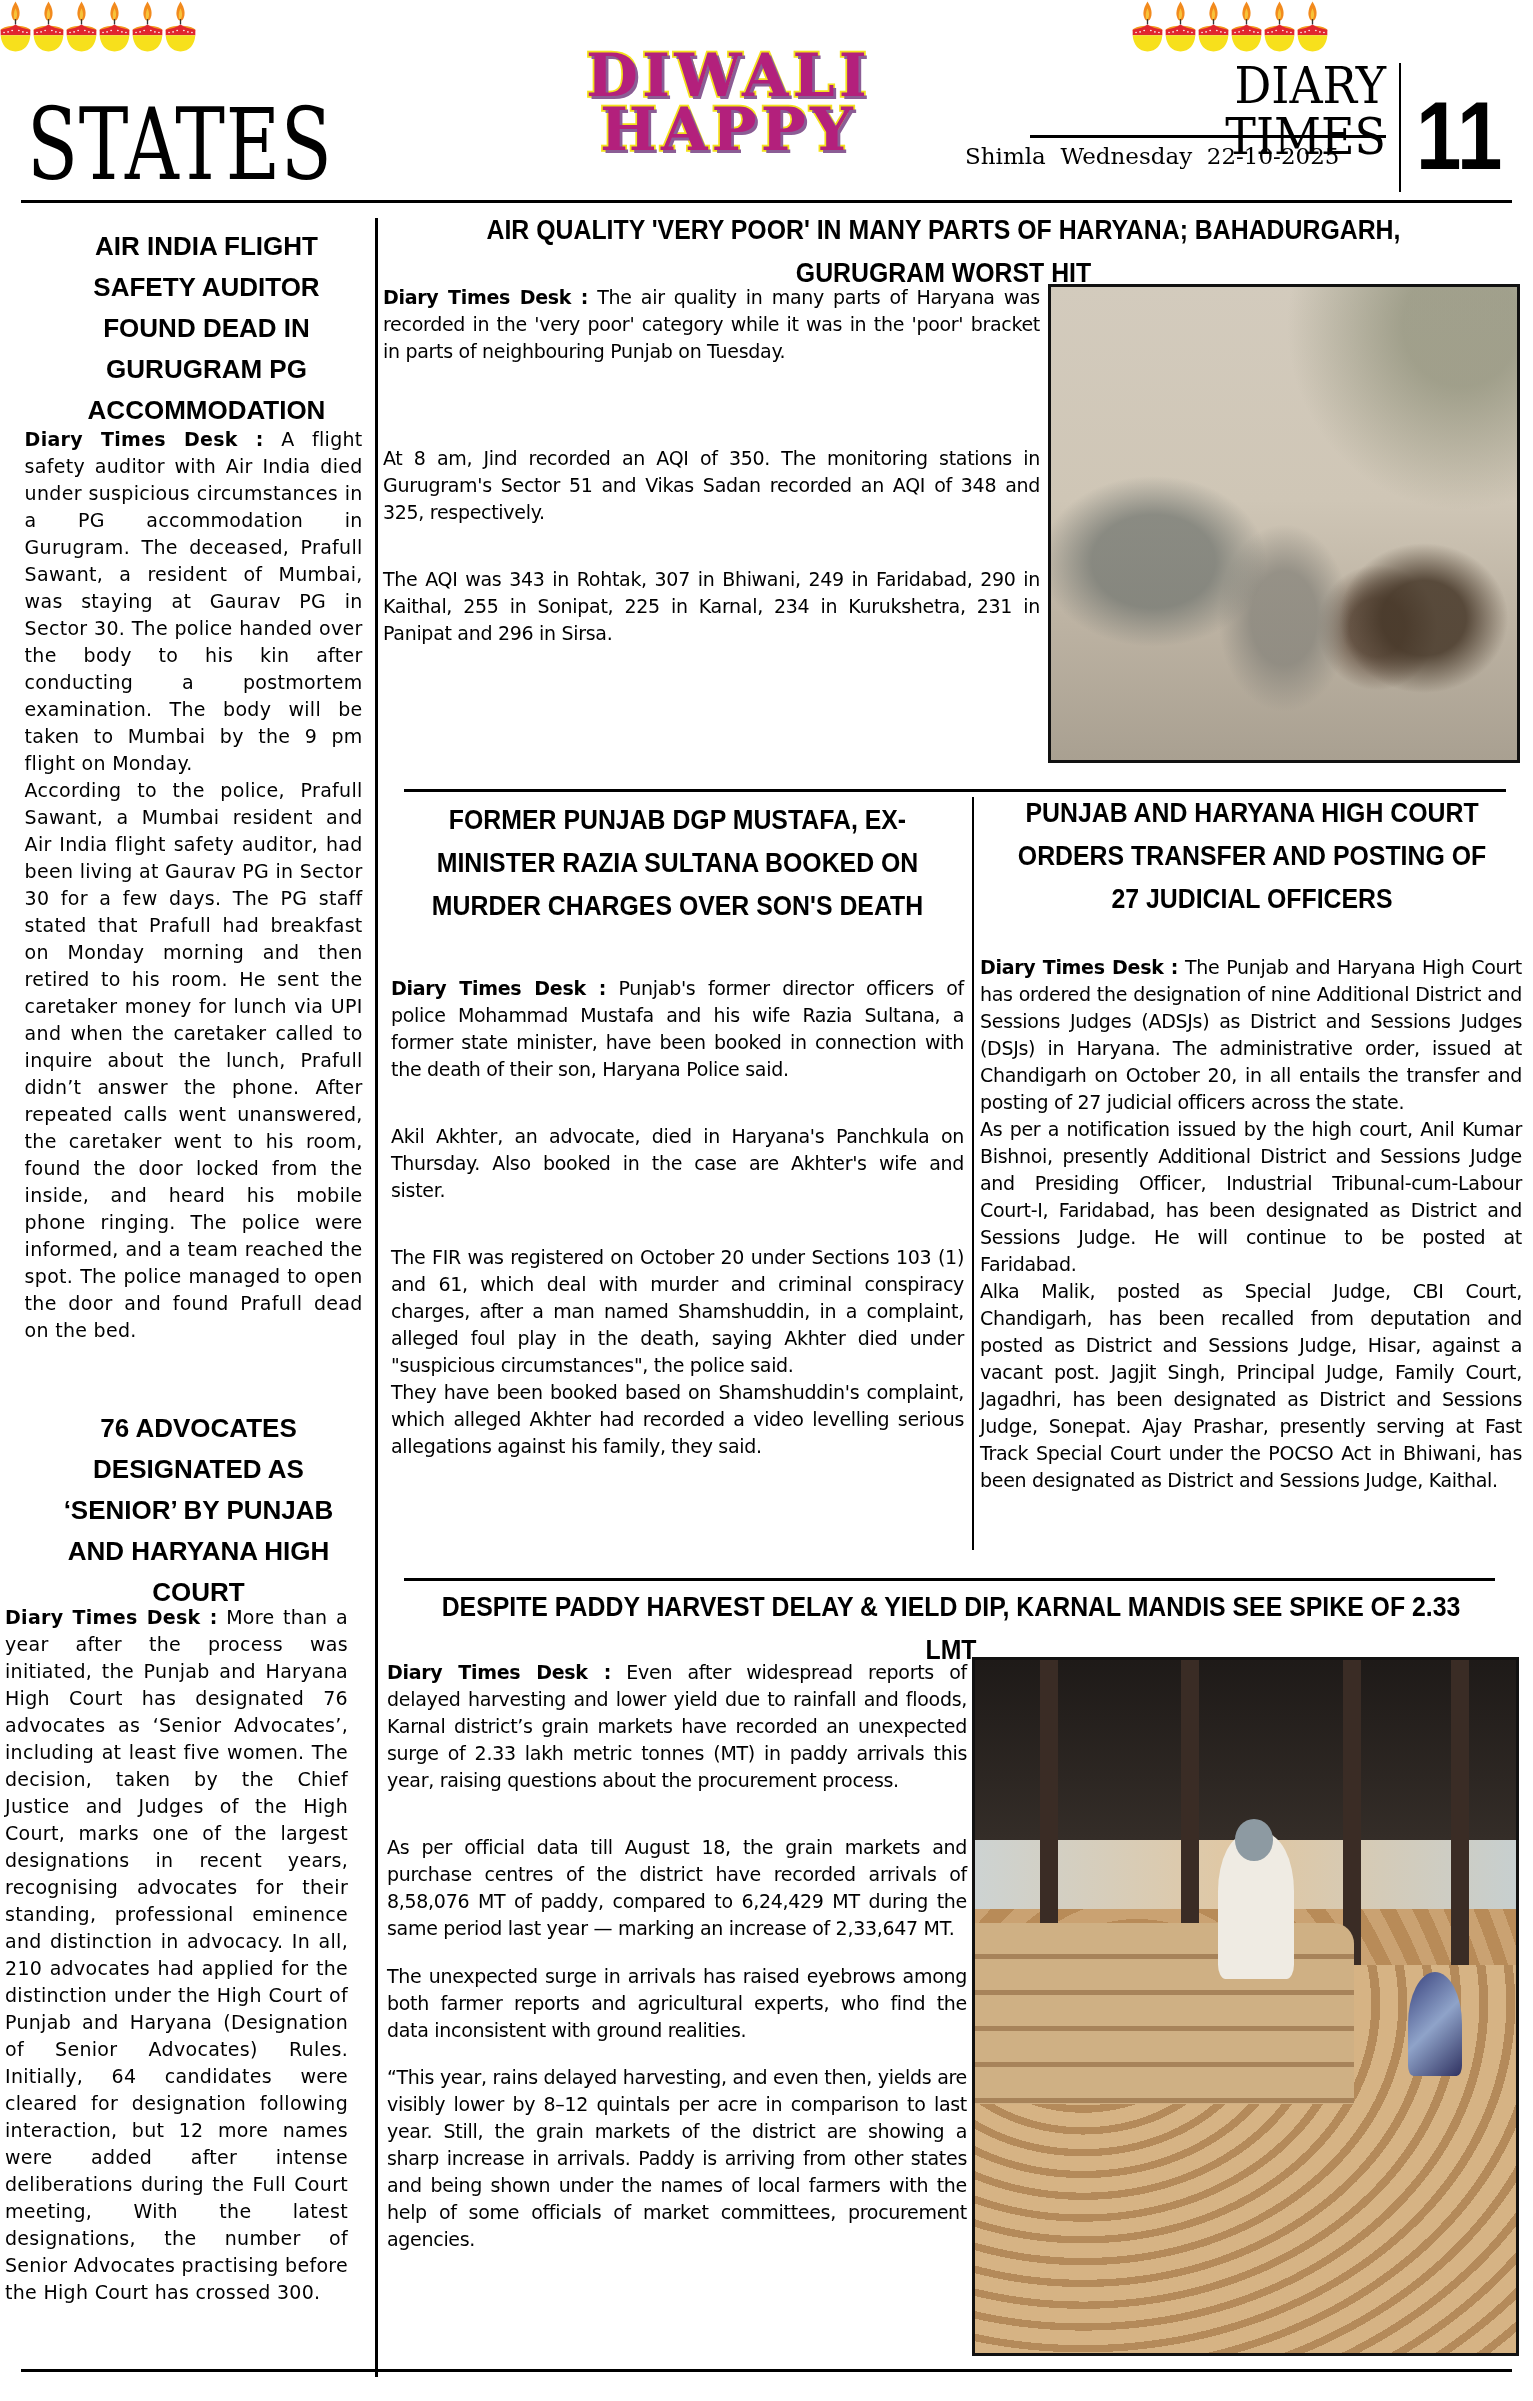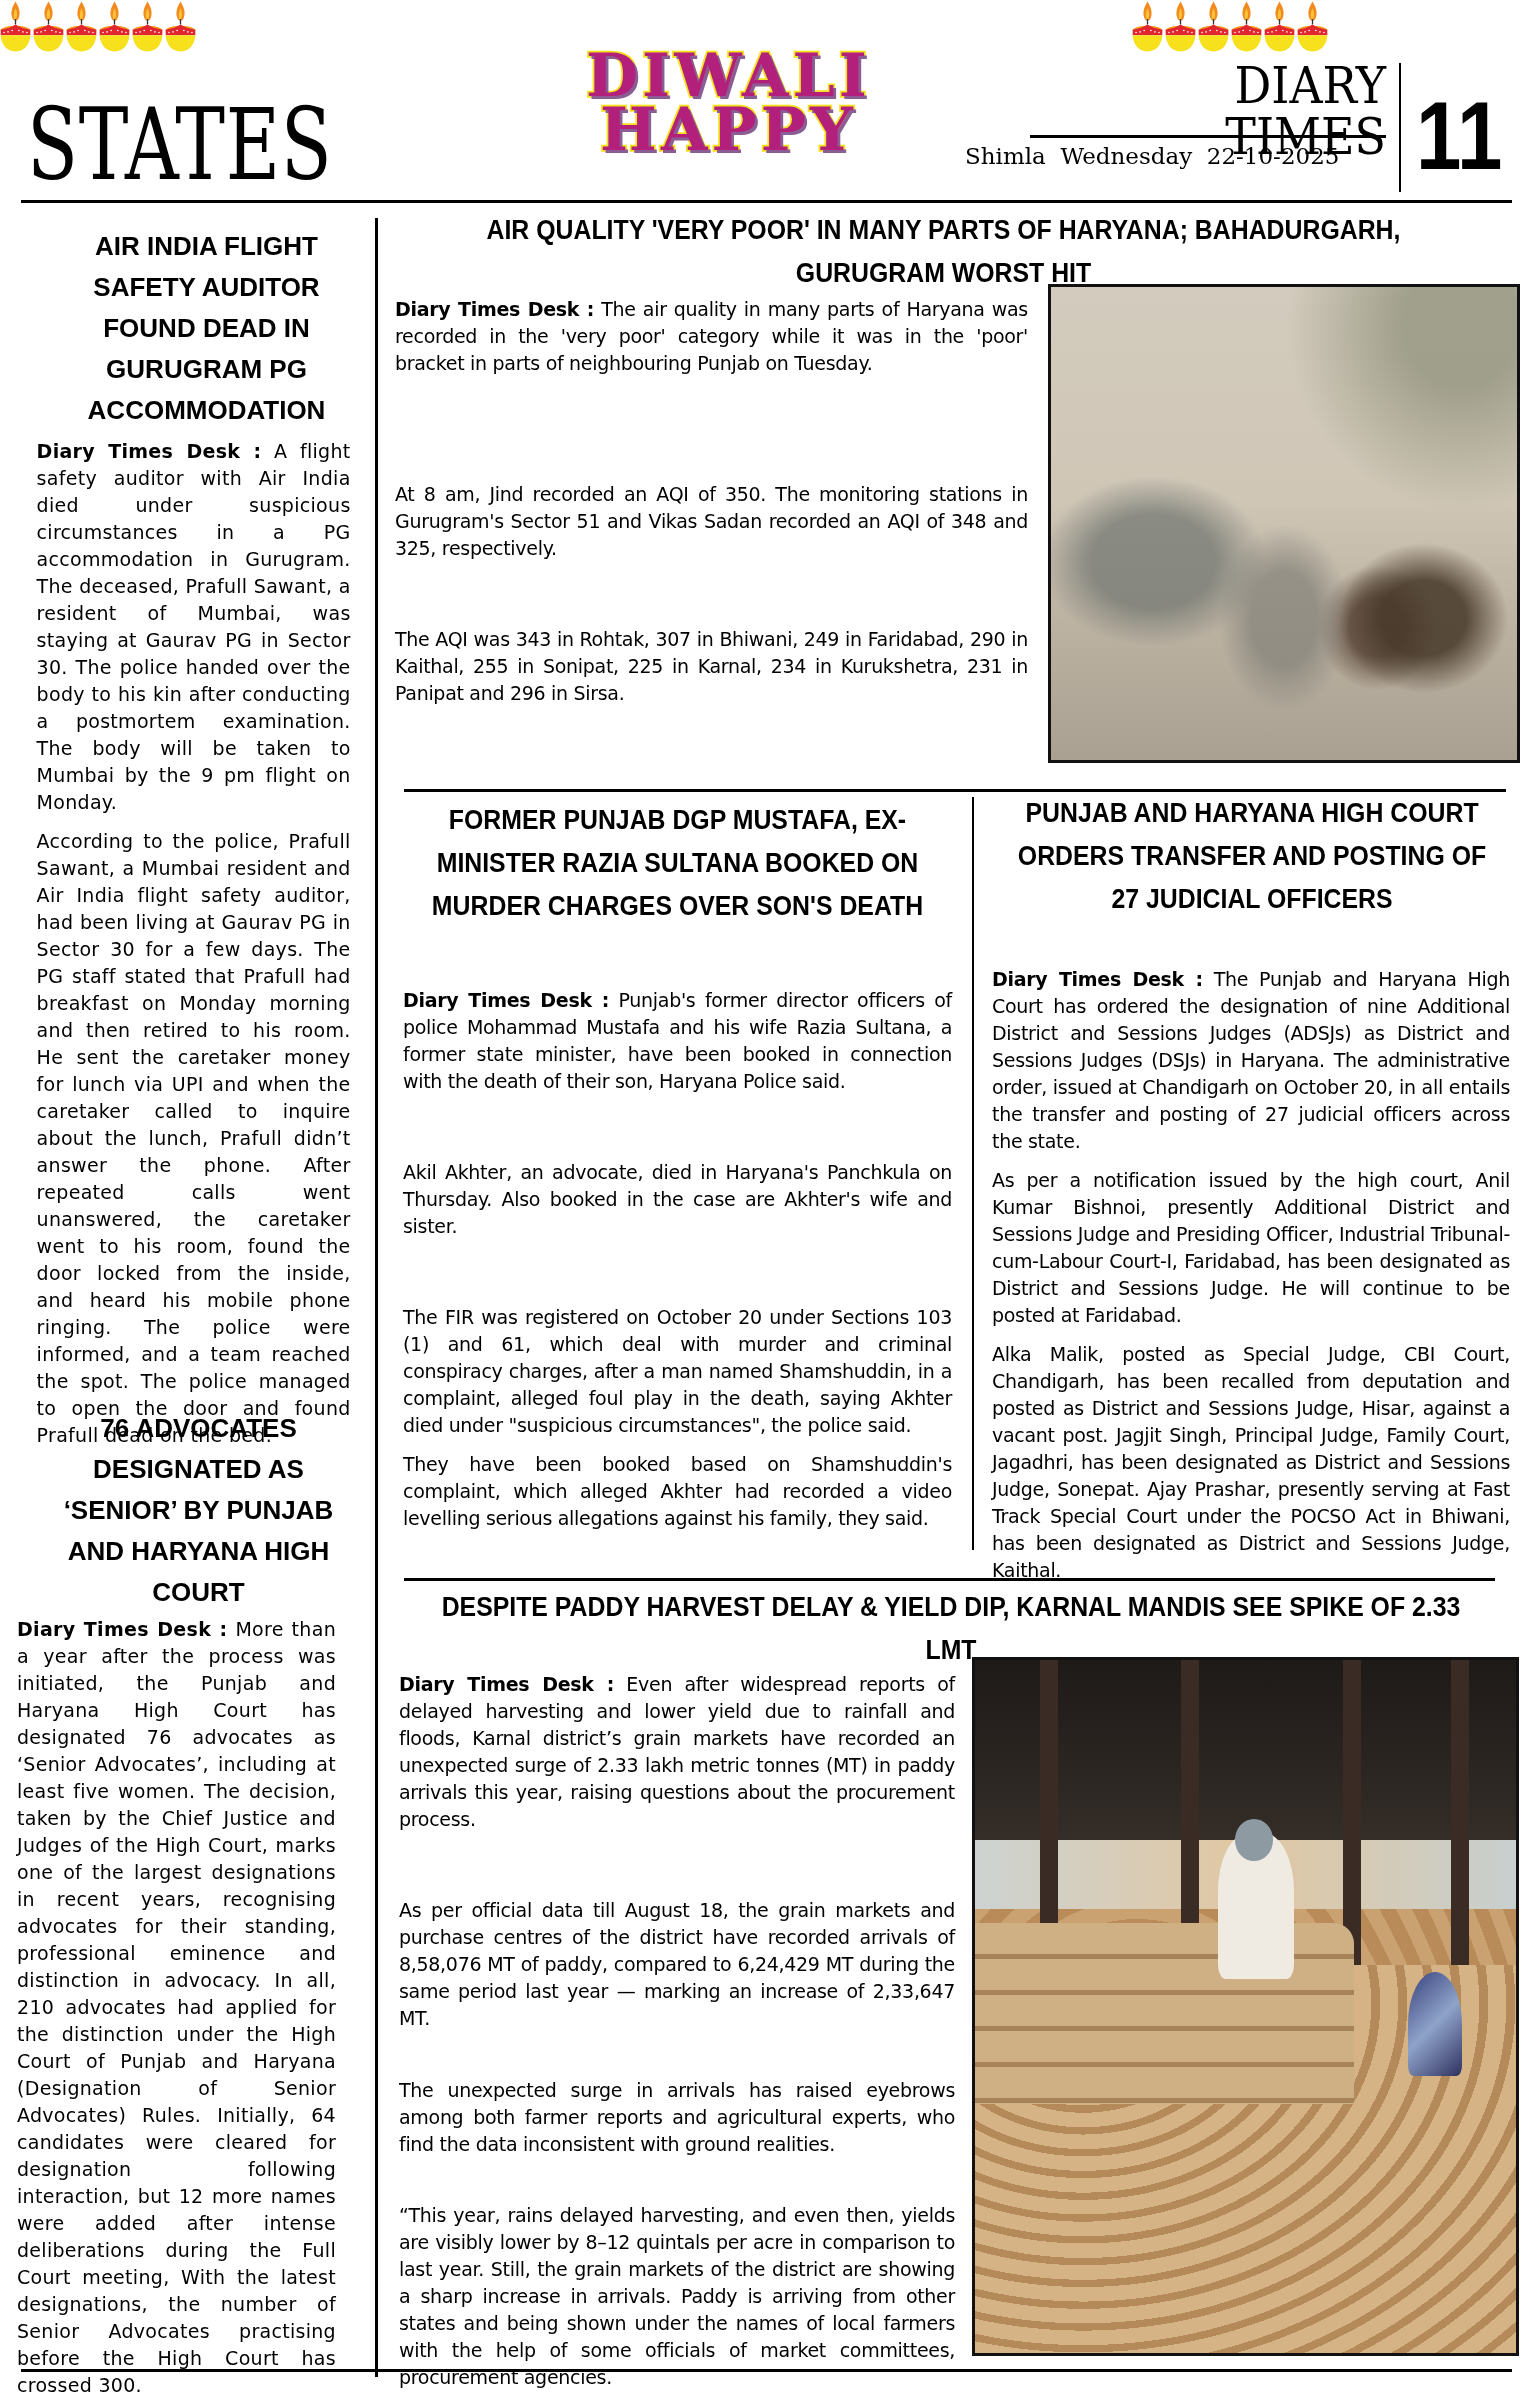--- a/index.html
+++ b/index.html
@@ -21,21 +21,21 @@
   .head-rule{left:20.5px;top:200px;width:1491px;height:3.4px;background:#000;}
   
   .hr{position:absolute;height:3.4px;background:#000;}
   .vr{position:absolute;width:3.4px;background:#000;}
   
   .hl{position:absolute;text-align:center;font-family:"Liberation Sans",sans-serif;font-weight:bold;text-transform:uppercase;color:#000;}
   .hl-wide{font-size:26px;line-height:41px;}
   .hl-cond{font-size:27px;line-height:43px;transform:scaleX(0.92);transform-origin:center top;}
   
   .body{position:absolute;font-family:"DejaVu Sans",sans-serif;text-align:justify;color:#000;}
-  .body p{margin:12px;}
+  .body p{margin:0;}
   .body .gap{height:40px;}
   .body .gap-s{height:20.5px;}
   .lead{font-weight:bold;}
   .b-left{font-size:19px;line-height:27px;letter-spacing:0.3px;}
   .b-cond{font-size:19px;line-height:27px;letter-spacing:-0.3px;}
   
   .photo{position:absolute;border:3.4px solid #111;box-sizing:border-box;overflow:hidden;}
   .smog{background:
      radial-gradient(ellipse at 88% 8%, rgba(120,125,100,0.55) 0 10%, transparent 30%),
      radial-gradient(ellipse at 22% 58%, rgba(110,115,110,0.7) 0 12%, transparent 22%),

